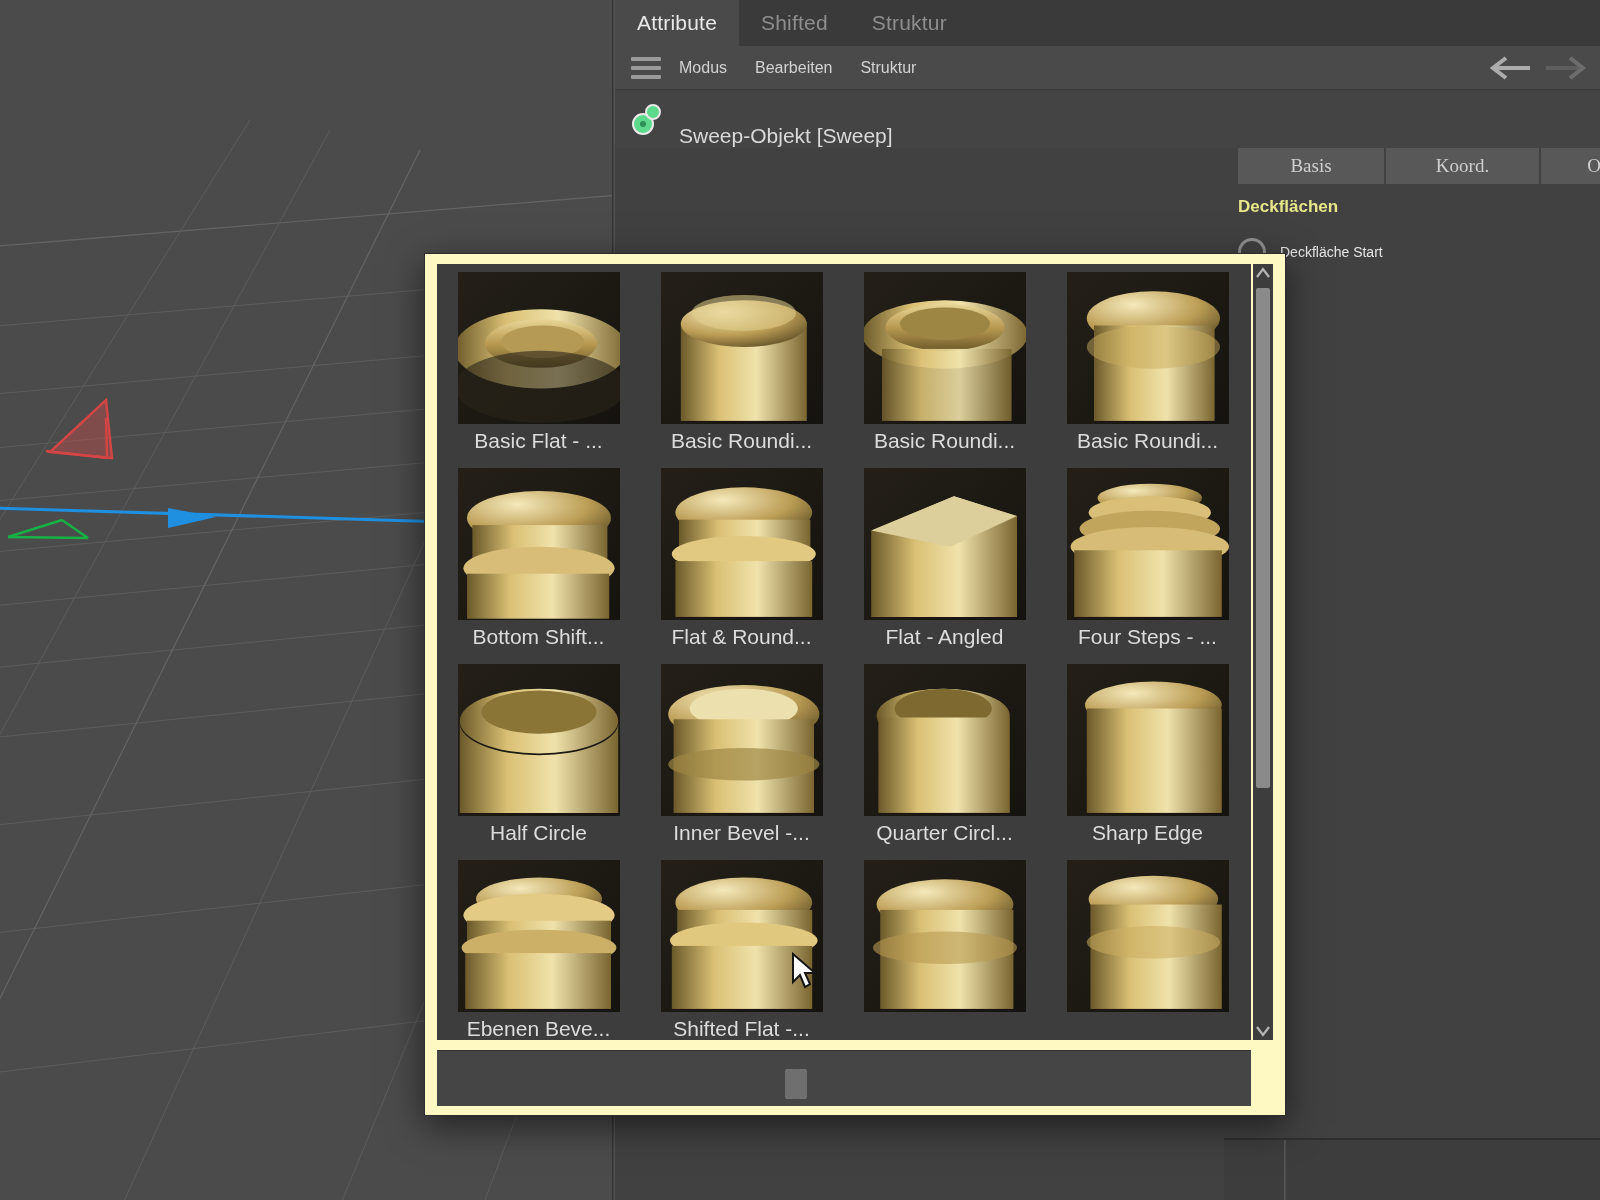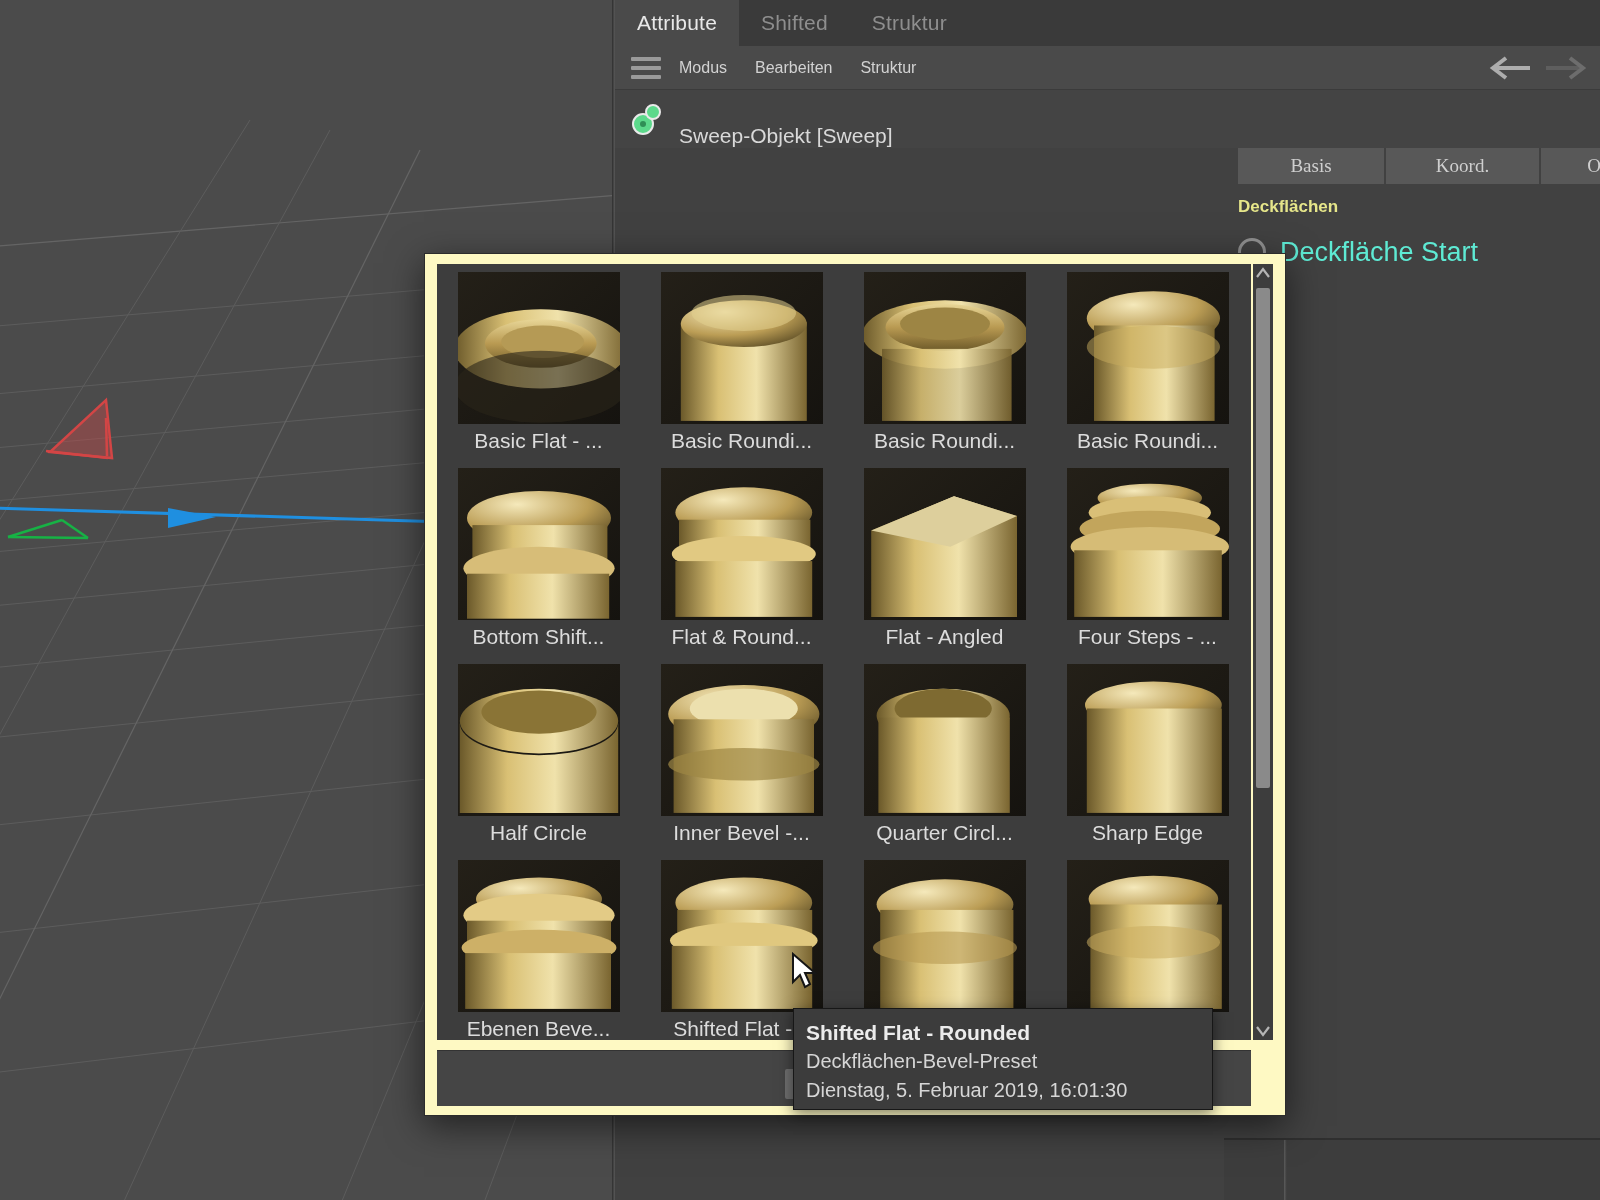--- a/index.html
+++ b/index.html
@@ -69,21 +69,21 @@
 
   .section-head {
     position:absolute; left:626px; top:197px;
     font-size:17px; font-weight:bold; color:#e6e68a;
   }
   .prop-row {
     position:absolute; left:626px; top:238px; width:560px; height:28px;
     display:flex; align-items:center; gap:14px; overflow:hidden;
   }
   .radio-o { width:28px; height:28px; border-radius:50%; border:3px solid #909090; }
-  .prop-label { font-size:27px; color:#5eead4; }
+  .prop-label { font-size:14px; color:#e5e5e5; }
 
   .bottombar {
     position:absolute; left:612px; top:1138px; width:988px; height:62px; background:#3d3d3d;
     border-top:2px solid #2f2f2f;
   }
   .bottom-div { position:absolute; left:60px; top:0; width:3px; height:62px; background:linear-gradient(90deg,#5d5d5d,#3a3a3a); }
 
   
   .popup {
     position:absolute; left:424px; top:253px; width:862px; height:863px;
@@ -871,23 +871,18 @@
       <svg class="chev" style="top:758px" viewBox="0 0 20 18">
         <polyline points="4,5 10,13 16,5" fill="none" stroke="#b5b5b5" stroke-width="2.2"></polyline>
       </svg>
     </div>
 
     <div class="popup-foot">
       <span class="foot-knob"></span>
     </div>
   </div>
 
-  <div class="tooltip">
-    <div class="tt-title">Shifted Flat - Rounded</div>
-    <div class="tt-sub">Deckflächen-Bevel-Preset</div>
-    <div class="tt-date">Dienstag, 5. Februar 2019, 16:01:30</div>
-  </div>
 
   <svg class="cursor" viewBox="0 0 30 40">
     <polygon points="2,2 2,30 9,23 14,35 19,32 14,21 24,21" fill="#fff" stroke="#161616" stroke-width="2"></polygon>
   </svg>
 
 </div>
 
 </body></html>

